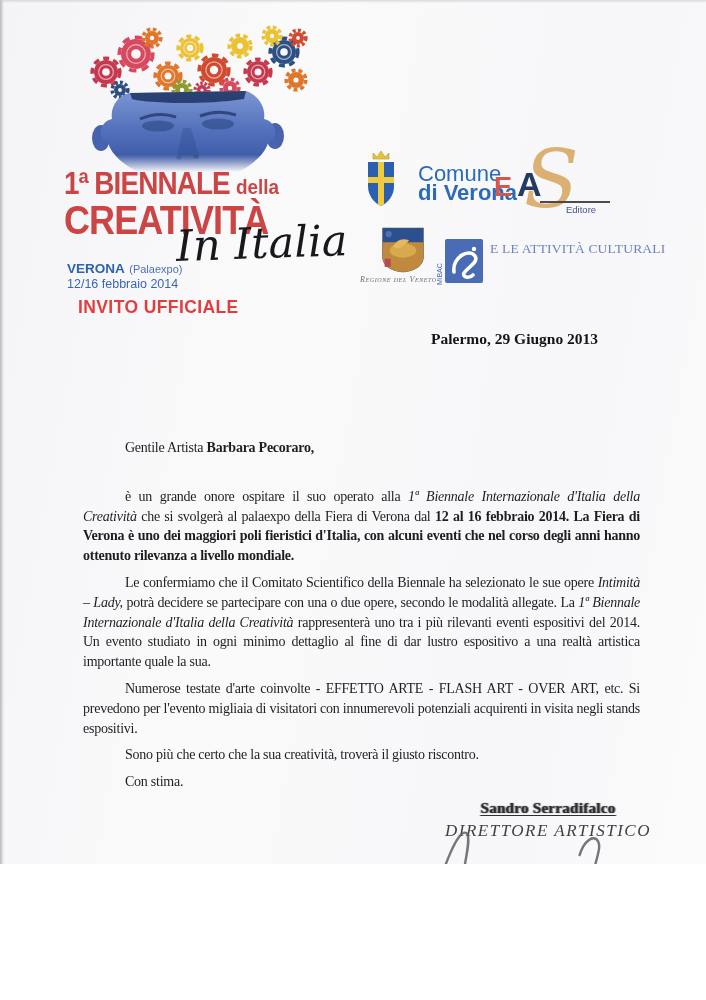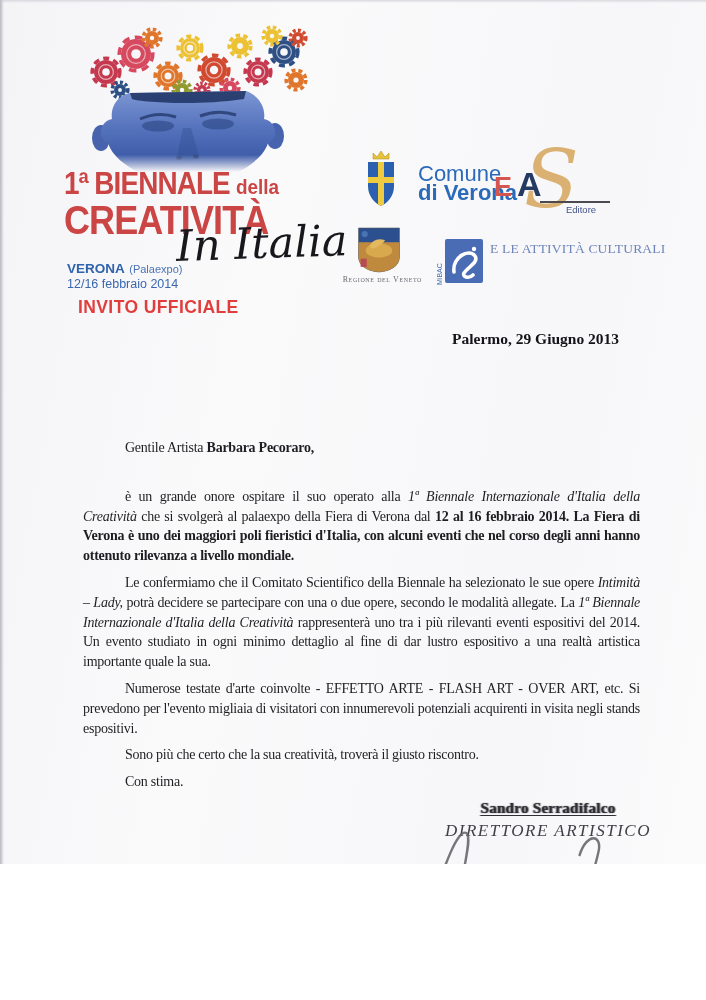--- a/index.html
+++ b/index.html
@@ -43,31 +43,31 @@
   .eas{left:494px;top:150px;width:130px;height:92px;}
   .eas span{position:absolute;line-height:1;}
   .eas .s{left:30px;top:-10px;font-family:"DejaVu Serif",serif;font-style:italic;
       font-size:80px;color:#d8ac67;opacity:.92;}
   .eas .e{left:0;top:24px;font-family:"Liberation Sans",sans-serif;font-weight:700;
       font-size:27px;color:#d5554f;}
   .eas .a{left:23px;top:17px;font-family:"Liberation Sans",sans-serif;font-weight:700;
       font-size:34px;color:#243a63;}
   .eas .rule{position:absolute;left:46px;top:51px;width:70px;height:2px;background:#4a4a50;}
   .eas .cap{left:72px;top:55px;font-family:"Liberation Sans",sans-serif;font-size:9.5px;color:#44548c;}
-  .regione{left:336px;top:226px;width:86px;text-align:right;}
+  .regione{left:360px;top:226px;width:86px;text-align:left;font-style:italic;}
   .regione svg{display:block;margin:0 auto;}
   .regione .cap{margin-top:2px;font-size:8px;letter-spacing:.6px;color:#6a6a72;
       font-variant:small-caps;font-family:"Liberation Serif",serif;white-space:nowrap;}
   .ministero{left:436px;top:234px;width:235px;height:56px;}
   .ministero .badge{position:absolute;left:0;top:2px;}
   .min-text{margin-left:54px;padding-top:6px;font-family:"Liberation Serif",serif;
       font-size:13.5px;line-height:17.5px;letter-spacing:.2px;color:#6d84bb;white-space:nowrap;}
 
   
-  .dateline{left:452px;top:330px;font-weight:700;font-size:15.5px;color:#141418;white-space:nowrap;}
+  .dateline{left:431px;top:330px;font-weight:700;font-size:15.5px;color:#141418;white-space:nowrap;}
   .letter-body{left:83px;top:394px;width:557px;font-size:14px;line-height:19.8px;
       letter-spacing:-.25px;text-align:justify;color:#1e1e22;}
   .letter-body p{margin:0 0 7px;text-indent:42px;}
   .letter-body p:first-child{margin-bottom:29px;margin-top:44px;}
   .letter-body .i{font-style:italic;}
   .letter-body .b{font-weight:700;}
 
   
   .signature{left:428px;top:799px;width:240px;text-align:center;}
   .sig-name{display:inline-block;font-weight:700;font-size:15px;color:#2e2e33;letter-spacing:.3px;

